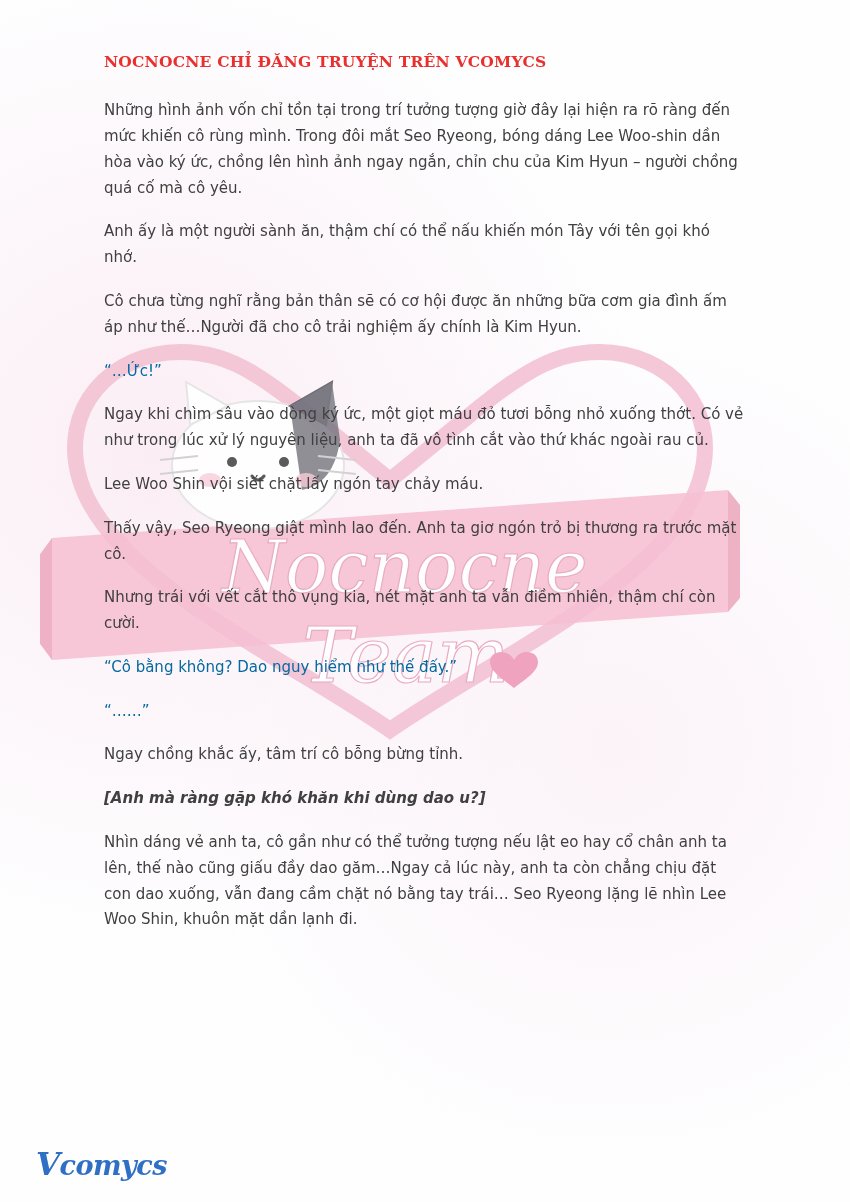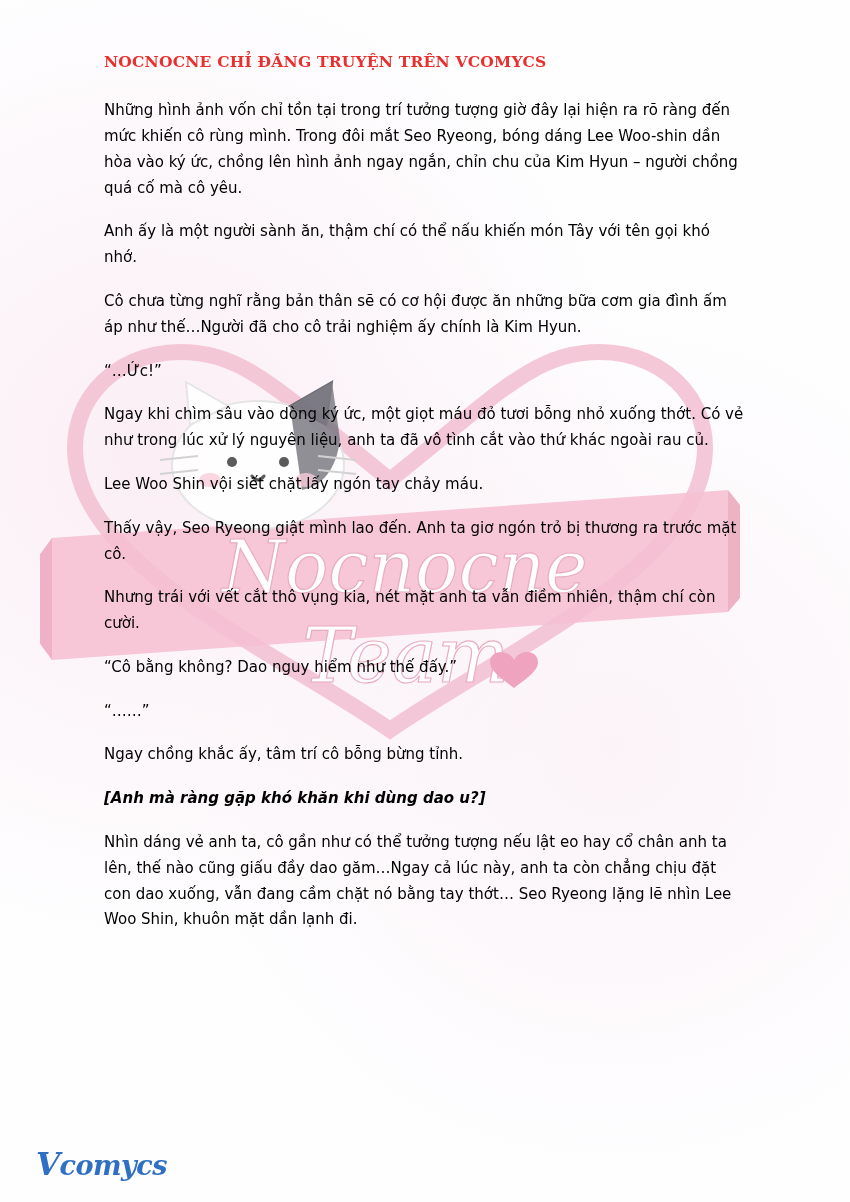--- a/index.html
+++ b/index.html
@@ -71,26 +71,26 @@
     font-size: 15.5px;
     letter-spacing: 0.2px;
     margin: 8px 0 26px 0;
     line-height: 1.3;
   }
 
   .para {
     font-family: "DejaVu Sans", sans-serif;
     font-size: 15px;
     line-height: 1.72;
-    color: #000000;
+    color: #404040;
     margin: 0 0 18px 0;
     text-align: left;
   }
 
-  .para.quote { color: #000000; }
+  .para.quote { color: #0369a1; }
 
   .para.bold-italic {
     font-weight: bold;
     font-style: italic;
   }
 
   
   #footer-logo {
     position: absolute;
     left: 36px;
@@ -167,20 +167,20 @@
     <p class="para">Cô chưa từng nghĩ rằng bản thân sẽ có cơ hội được ăn những bữa cơm gia đình ấm áp như thế…Người đã cho cô trải nghiệm ấy chính là Kim Hyun.</p>
     <p class="para quote">“…Ức!”</p>
     <p class="para">Ngay khi chìm sâu vào dòng ký ức, một giọt máu đỏ tươi bỗng nhỏ xuống thớt. Có vẻ như trong lúc xử lý nguyên liệu, anh ta đã vô tình cắt vào thứ khác ngoài rau củ.</p>
     <p class="para">Lee Woo Shin vội siết chặt lấy ngón tay chảy máu.</p>
     <p class="para">Thấy vậy, Seo Ryeong giật mình lao đến. Anh ta giơ ngón trỏ bị thương ra trước mặt cô.</p>
     <p class="para">Nhưng trái với vết cắt thô vụng kia, nét mặt anh ta vẫn điềm nhiên, thậm chí còn cười.</p>
     <p class="para quote">“Cô bằng không? Dao nguy hiểm như thế đấy.”</p>
     <p class="para quote">“……”</p>
     <p class="para">Ngay chồng khắc ấy, tâm trí cô bỗng bừng tỉnh.</p>
     <p class="para bold-italic">[Anh mà ràng gặp khó khăn khi dùng dao u?]</p>
-    <p class="para">Nhìn dáng vẻ anh ta, cô gần như có thể tưởng tượng nếu lật eo hay cổ chân anh ta lên, thế nào cũng giấu đầy dao găm…Ngay cả lúc này, anh ta còn chẳng chịu đặt con dao xuống, vẫn đang cầm chặt nó bằng tay thớt… Seo Ryeong lặng lẽ nhìn Lee Woo Shin, khuôn mặt dần lạnh đi.</p>
+    <p class="para">Nhìn dáng vẻ anh ta, cô gần như có thể tưởng tượng nếu lật eo hay cổ chân anh ta lên, thế nào cũng giấu đầy dao găm…Ngay cả lúc này, anh ta còn chẳng chịu đặt con dao xuống, vẫn đang cầm chặt nó bằng tay trái… Seo Ryeong lặng lẽ nhìn Lee Woo Shin, khuôn mặt dần lạnh đi.</p>
   </div>
 
   <div id="footer-logo">
     <span class="mark"><span class="v">V</span><span>comycs</span></span>
   </div>
 
 </div>
 
 </body></html>

